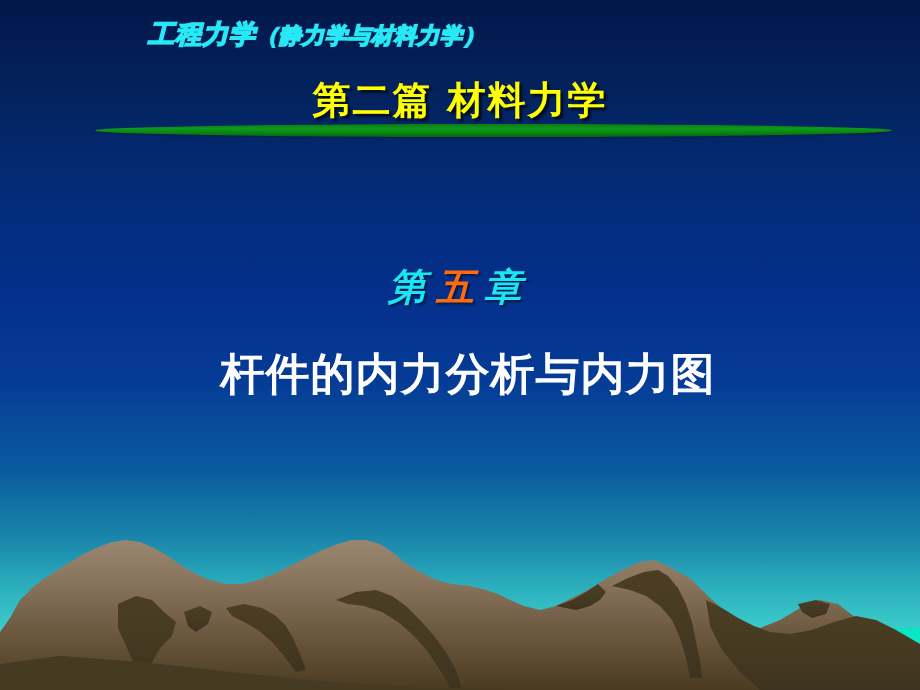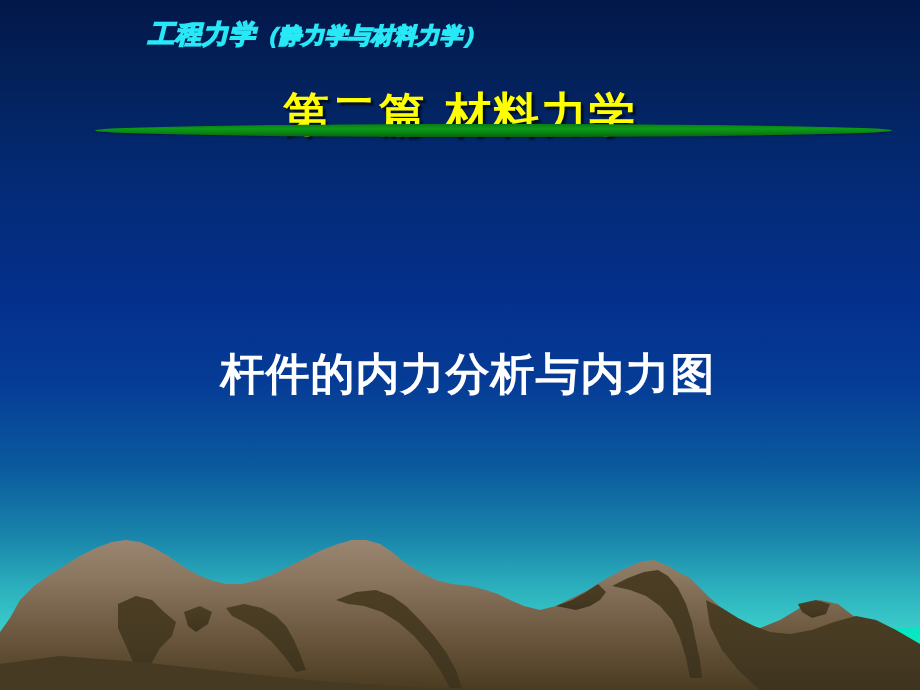--- a/index.html
+++ b/index.html
@@ -51,24 +51,24 @@
     font-family: "DejaVu Sans", "Liberation Sans", sans-serif;
   }
   #header-art .paren {
     font-size: 22px;
   }
 
   
   #part-title {
     position: absolute;
     left: 0;
-    top: 84px;
+    top: 75px;
     width: 920px;
     text-align: center;
-    font-size: 46px;
+    font-size: 38px;
     font-weight: bold;
     color: #ffff00;
     letter-spacing: 2px;
     text-shadow: 3px 3px 2px rgba(0,0,0,0.62);
     font-family: "DejaVu Sans", "Liberation Sans", sans-serif;
   }
 
   
   #green-lens {
     position: absolute;
@@ -191,16 +191,19 @@
   </svg>
 
   <div id="header-art">
     <span>工程力学</span><span class="paren">（静力学与材料力学）</span>
   </div>
 
   <div id="part-title">第二篇  材料力学</div>
 
   <div id="green-lens"></div>
 
+  <div id="chapter-label">
+    <span class="c1">第</span><span class="c2">五</span><span class="c3">章</span>
+  </div>
 
   <div id="chapter-title">杆件的内力分析与内力图</div>
 
 </div>
 
 </body></html>

